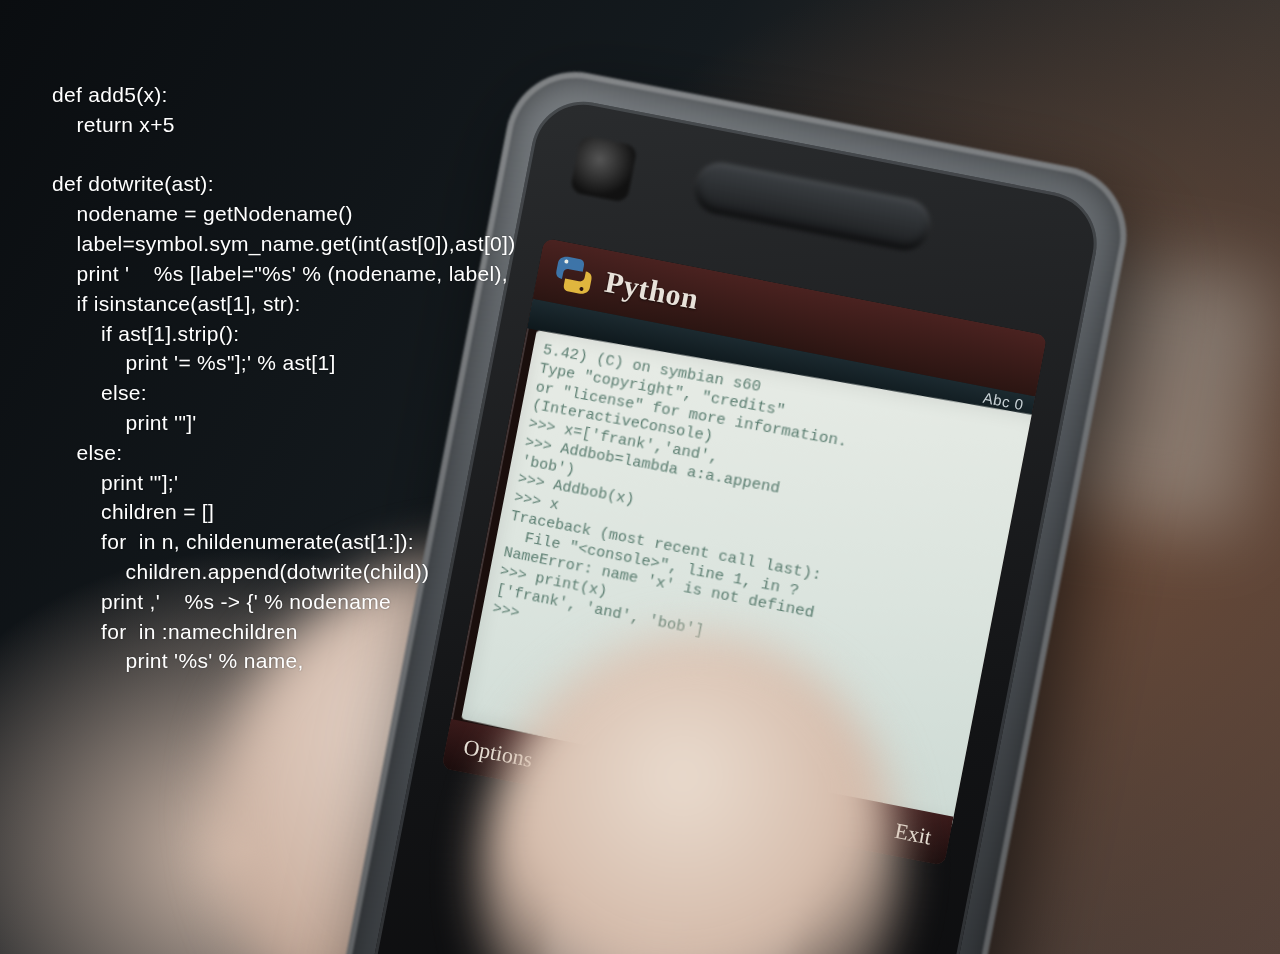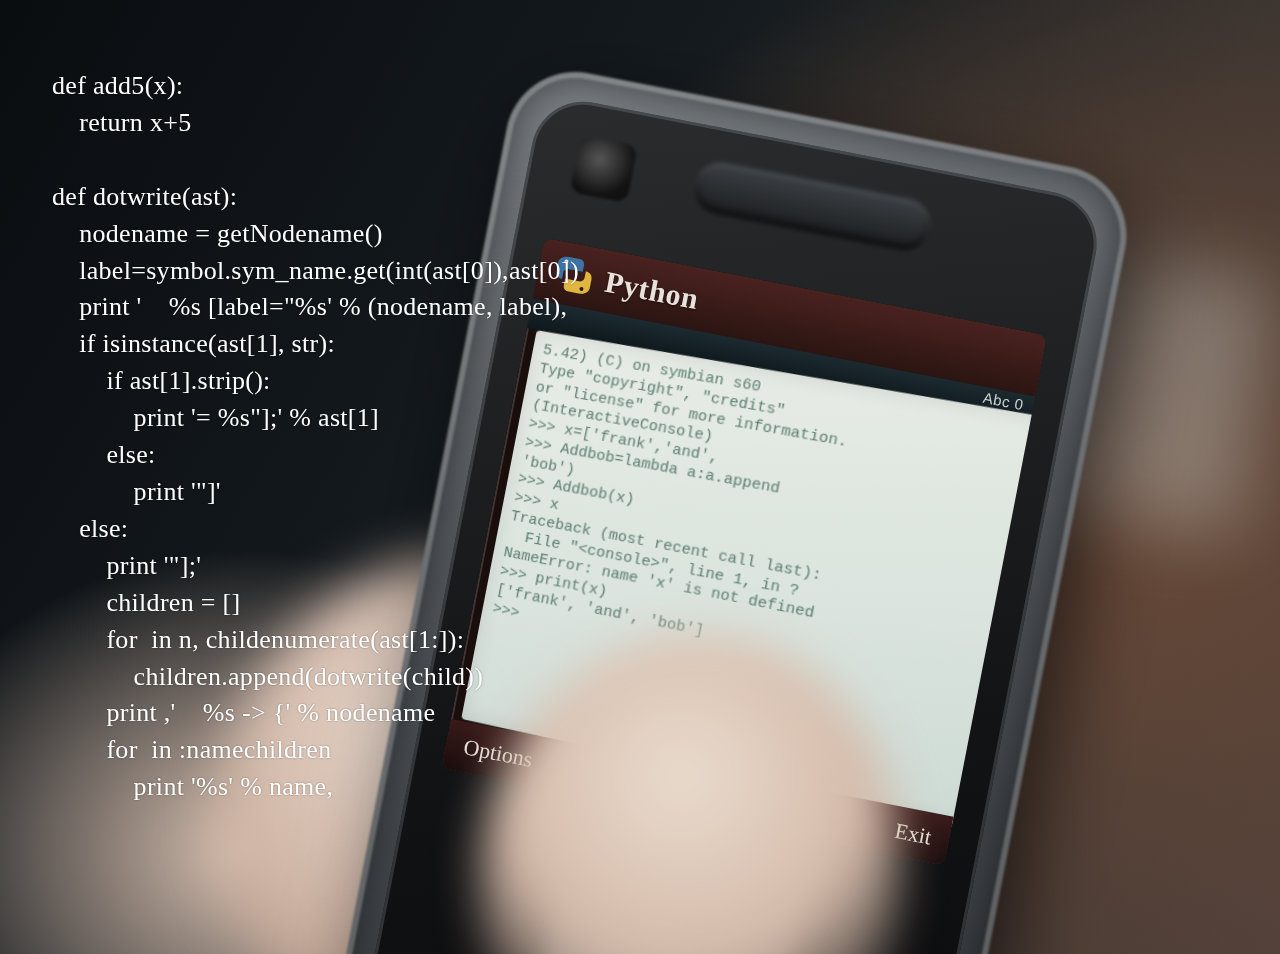--- a/index.html
+++ b/index.html
@@ -179,24 +179,24 @@
     height: 240px;
     background: radial-gradient(circle at 45% 35%, #8a8e92 0%, #4c5054 50%, #1a1c1e 100%);
     border-radius: 44px;
     filter: blur(10px);
   }
 
   
   .code-overlay {
     position: absolute;
     left: 52px;
-    top: 68px;
+    top: 80px;
     color: #ffffff;
-    font-family: Liberation Serif, serif;
-    font-size: 26px;
+    font-family: Liberation Sans, sans-serif;
+    font-size: 21px;
     line-height: 1.42;
     white-space: pre;
     text-shadow: 0 0 2px rgba(0,0,0,0.4);
     letter-spacing: 0.3px;
   }
 
   
   .thumb-fg {
     position: absolute;
     left: 480px;

